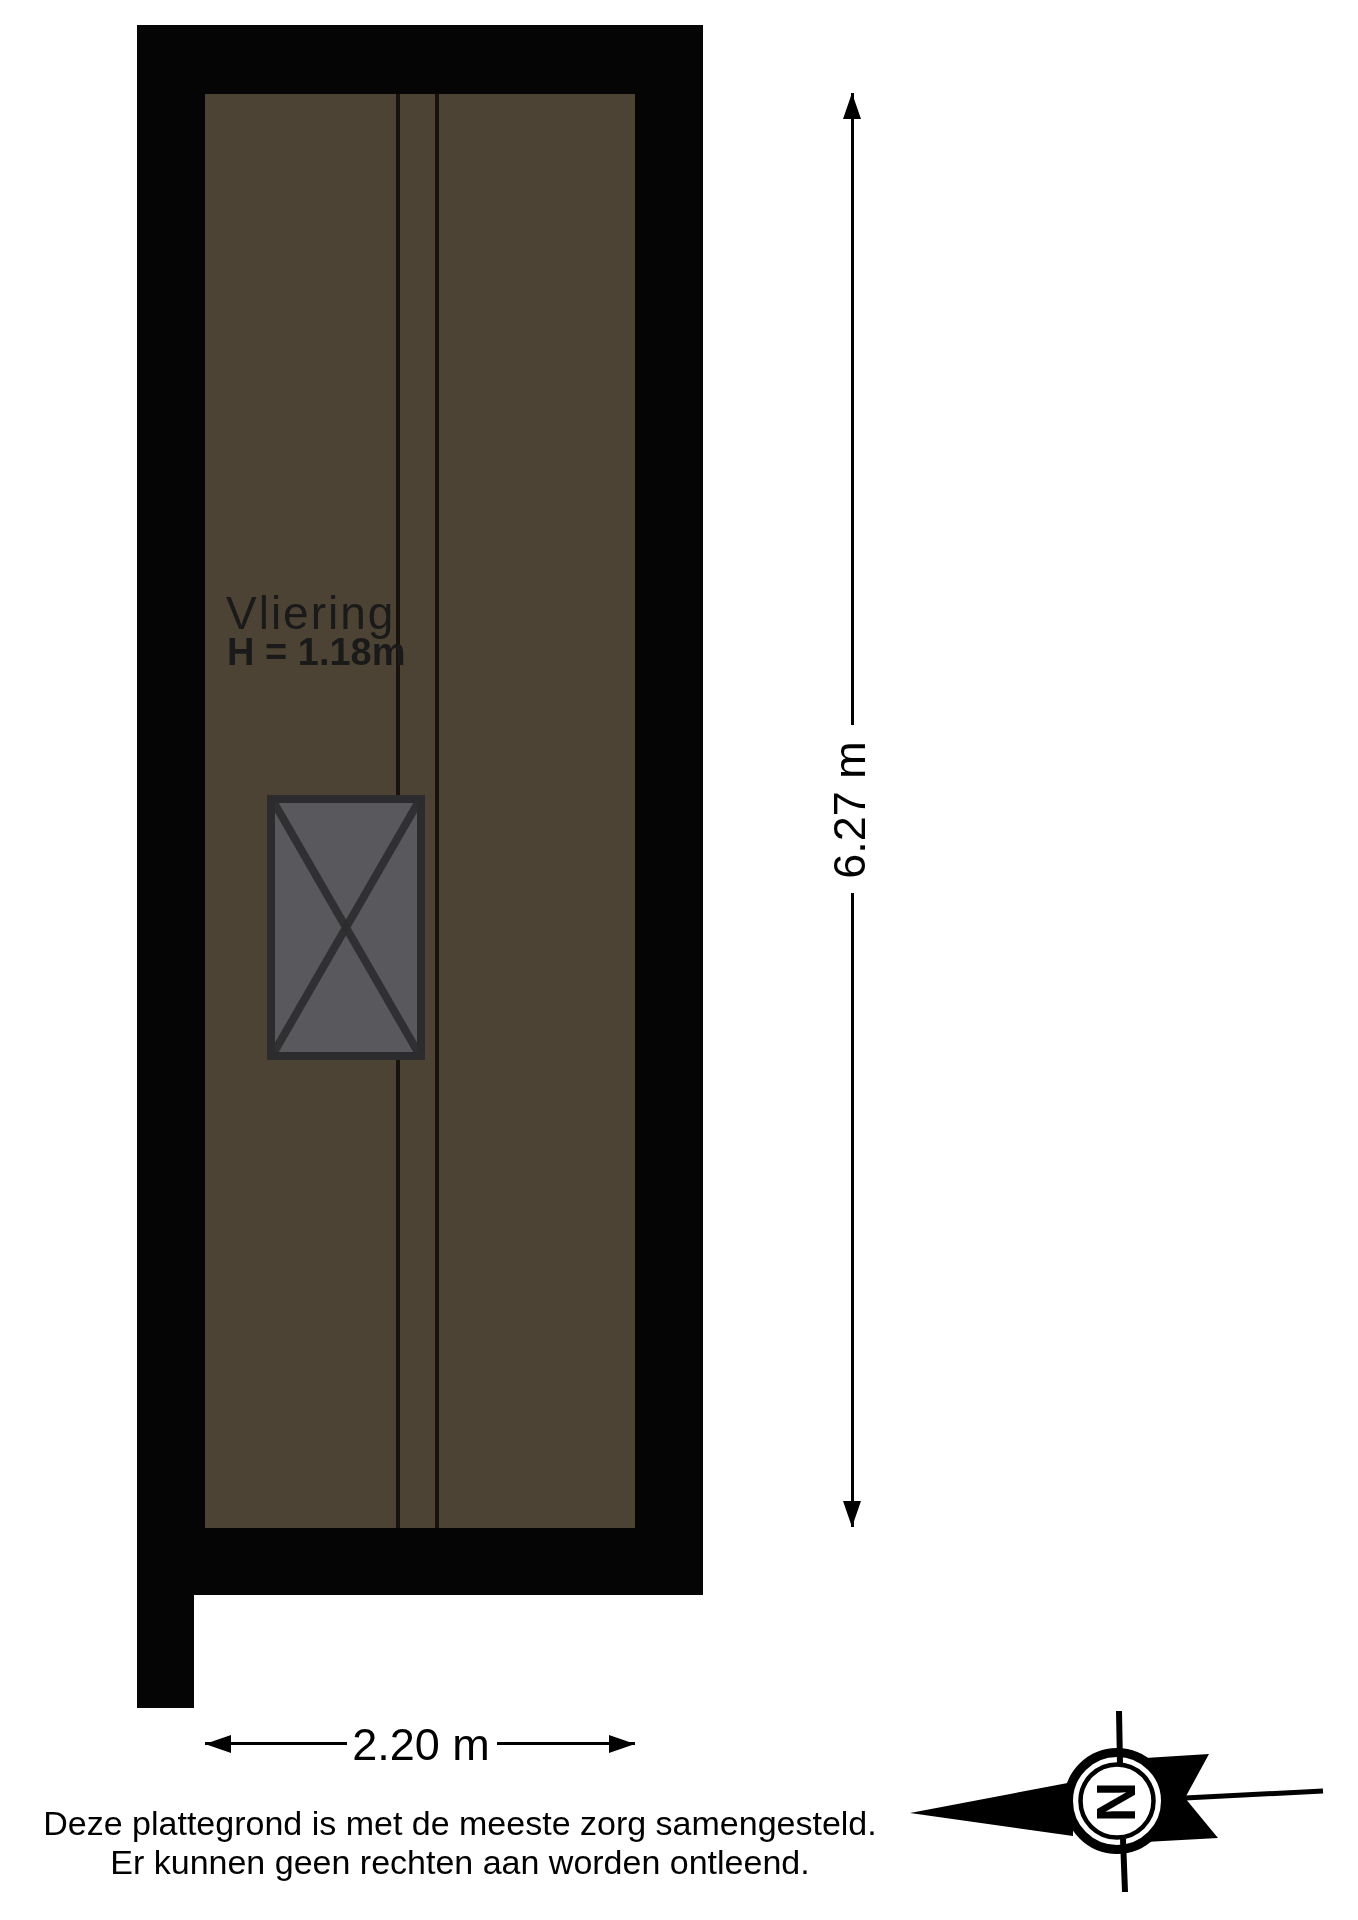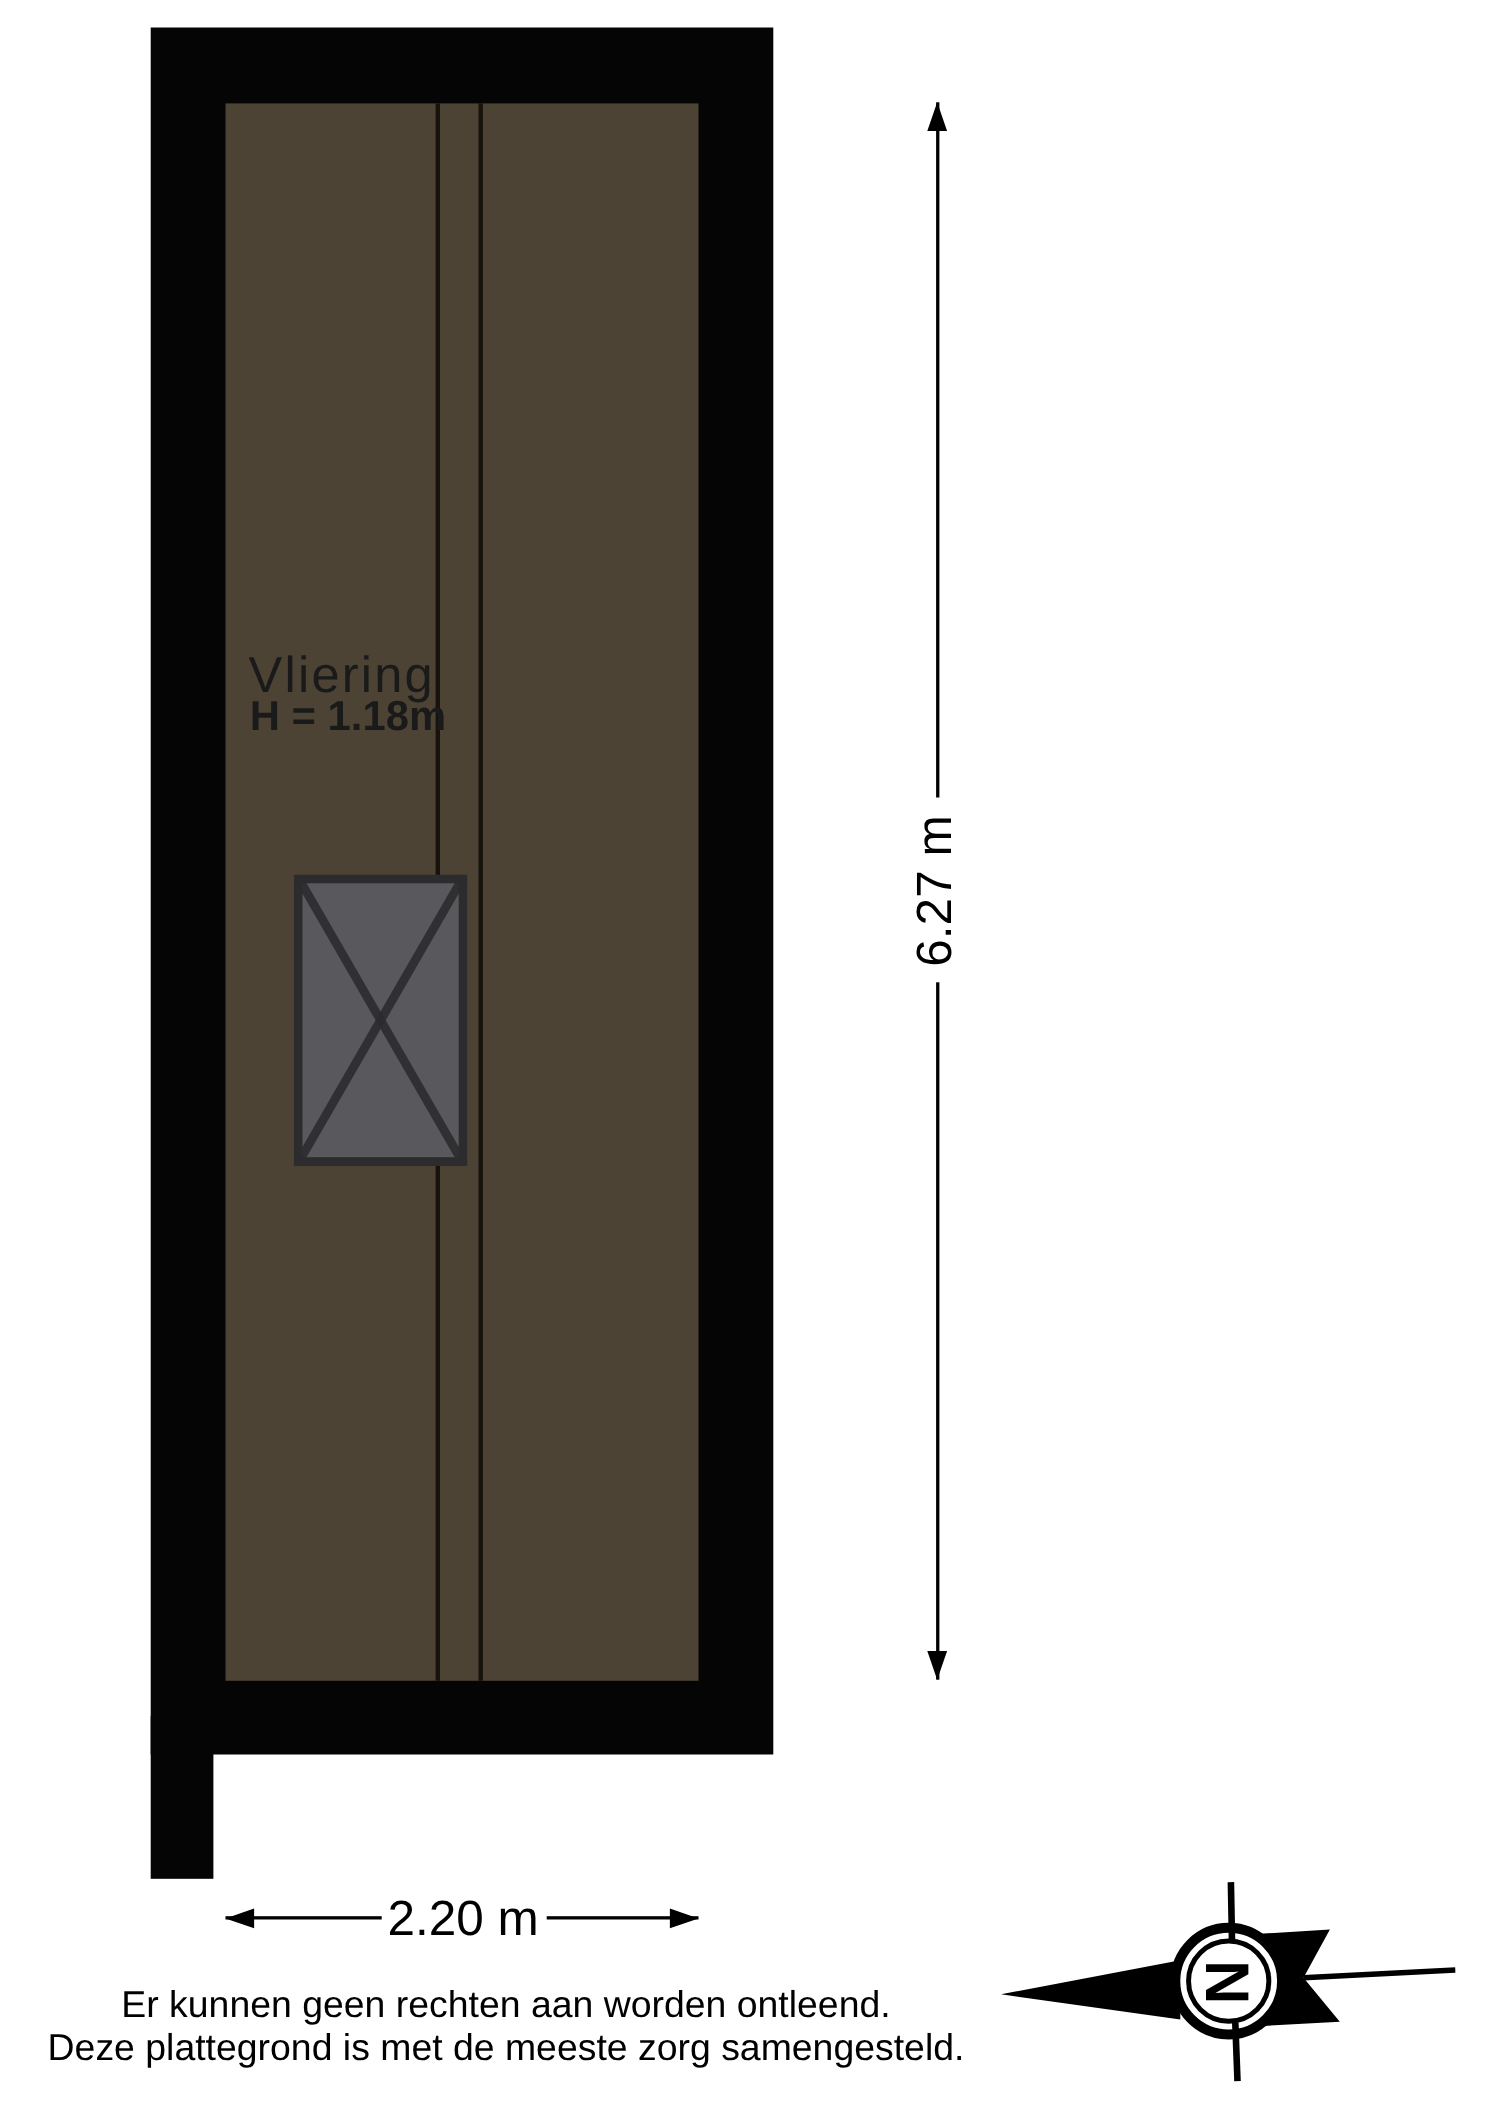--- a/index.html
+++ b/index.html
@@ -64,22 +64,22 @@
   <div class="abs arrow arrow-down"></div>
   <div class="abs dim-label dim-label-v">6.27 m</div>
 
   <div class="abs dimline dim-h1"></div>
   <div class="abs dimline dim-h2"></div>
   <div class="abs arrow arrow-left"></div>
   <div class="abs arrow arrow-right"></div>
   <div class="abs dim-label dim-label-h">2.20 m</div>
 
   <div class="abs disclaimer">
+    <div>Deze plattegrond is met de meeste zorg samengesteld.</div>
     <div>Er kunnen geen rechten aan worden ontleend.</div>
-    <div>Deze plattegrond is met de meeste zorg samengesteld.</div>
   </div>
 
   <svg class="abs compass-svg" width="450" height="230" viewBox="890 1685 450 230">
     <polygon points="910,1818 1073,1787 1073,1841" fill="var(--ink,#000)"></polygon>
     <polygon points="1145,1763 1209,1759 1185,1803 1218,1843 1145,1847" fill="var(--ink,#000)"></polygon>
     <line x1="1185" y1="1803" x2="1323" y2="1796" stroke="var(--ink,#000)" stroke-width="5"></line>
     <circle cx="1117" cy="1806" r="48.5" fill="#ffffff" stroke="var(--ink,#000)" stroke-width="9"></circle>
     <line x1="1119" y1="1716" x2="1120" y2="1769" stroke="var(--ink,#000)" stroke-width="6"></line>
     <line x1="1123" y1="1844" x2="1125" y2="1897" stroke="var(--ink,#000)" stroke-width="6"></line>
     <circle cx="1117" cy="1806" r="36.5" fill="none" stroke="var(--ink,#000)" stroke-width="4.5"></circle>

